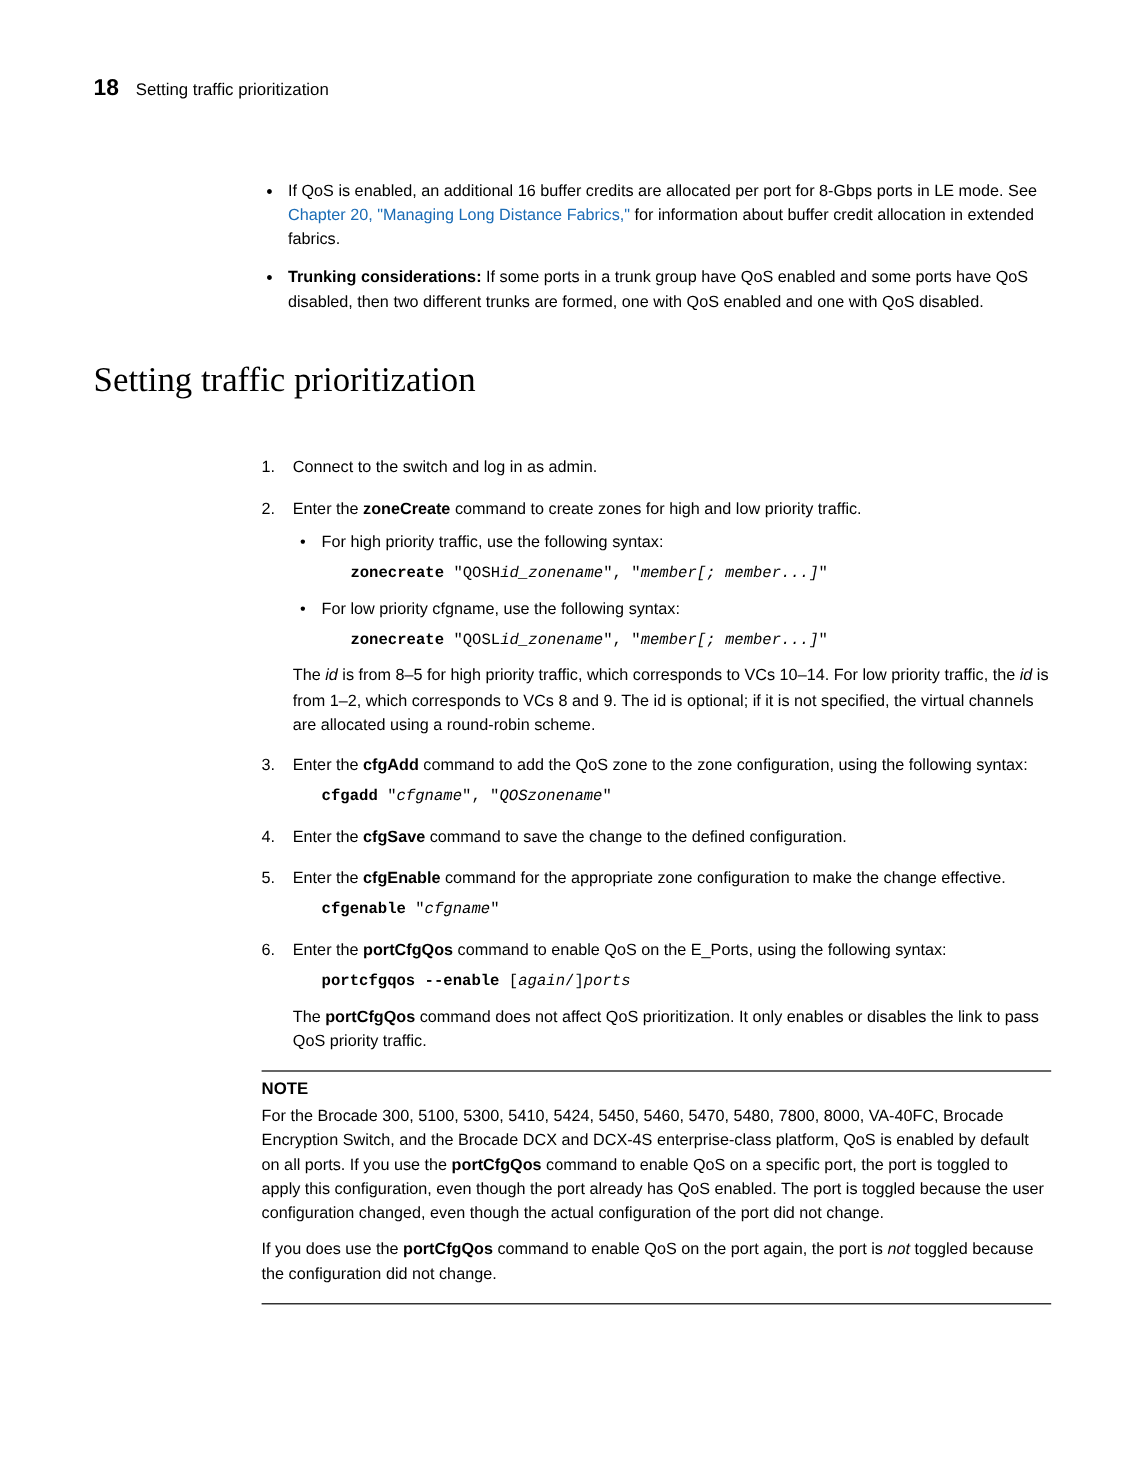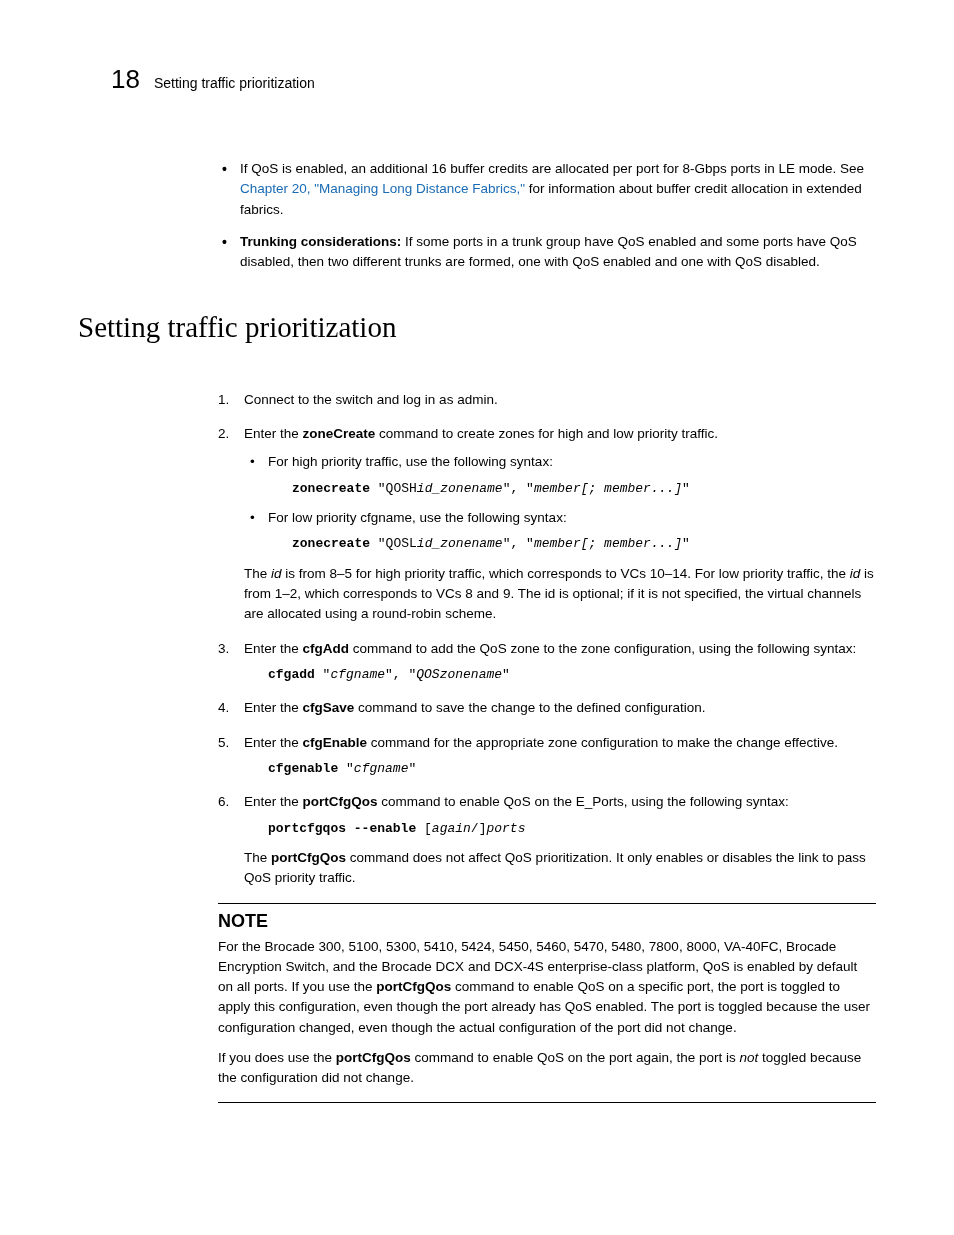--- a/index.html
+++ b/index.html
@@ -11,21 +11,21 @@
     background: #fff;
     width: 954px;
     padding: 60px 78px 40px 78px;
   }
   .header-row {
     display: flex;
     align-items: baseline;
     gap: 14px;
     margin-bottom: 60px;
   }
-  .chapter-num { font-size: 26px; font-weight: normal; margin-left: 33px; }
+  .chapter-num { font-size: 19px; font-weight: bold; }
   .chapter-title { font-size: 14px; }
   .content { margin-left: 140px; }
   ul.bullets { list-style: none; }
   ul.bullets > li { position: relative; padding-left: 22px; margin-bottom: 12px; }
   ul.bullets > li::before {
     content: "•"; position: absolute; left: 4px; top: 0; font-size: 14px; font-weight: bold;
   }
   .link { color: #1a6bb5; }
   .bold { font-weight: bold; }
   h1.section-heading {
@@ -45,21 +45,21 @@
   .code {
     font-family: "Courier New", monospace;
     font-size: 13px;
     margin-top: 6px; margin-bottom: 6px;
     padding-left: 24px;
   }
   .code .kw { font-weight: bold; }
   .code .it { font-style: italic; }
   .italic { font-style: italic; text-align: right; }
   .note-rule { border: none; border-top: 1px solid #000; margin: 14px 0 4px 0; }
-  .note-label { font-weight: bold; font-size: 18px; margin-bottom: 2px; }
+  .note-label { font-weight: bold; font-size: 14px; margin-bottom: 2px; }
   .p-after { margin-top: 10px; }
 </style>
 </head>
 <body>
 
 <div class="header-row">
   <span class="chapter-num">18</span>
   <span class="chapter-title">Setting traffic prioritization</span>
 </div>
 

